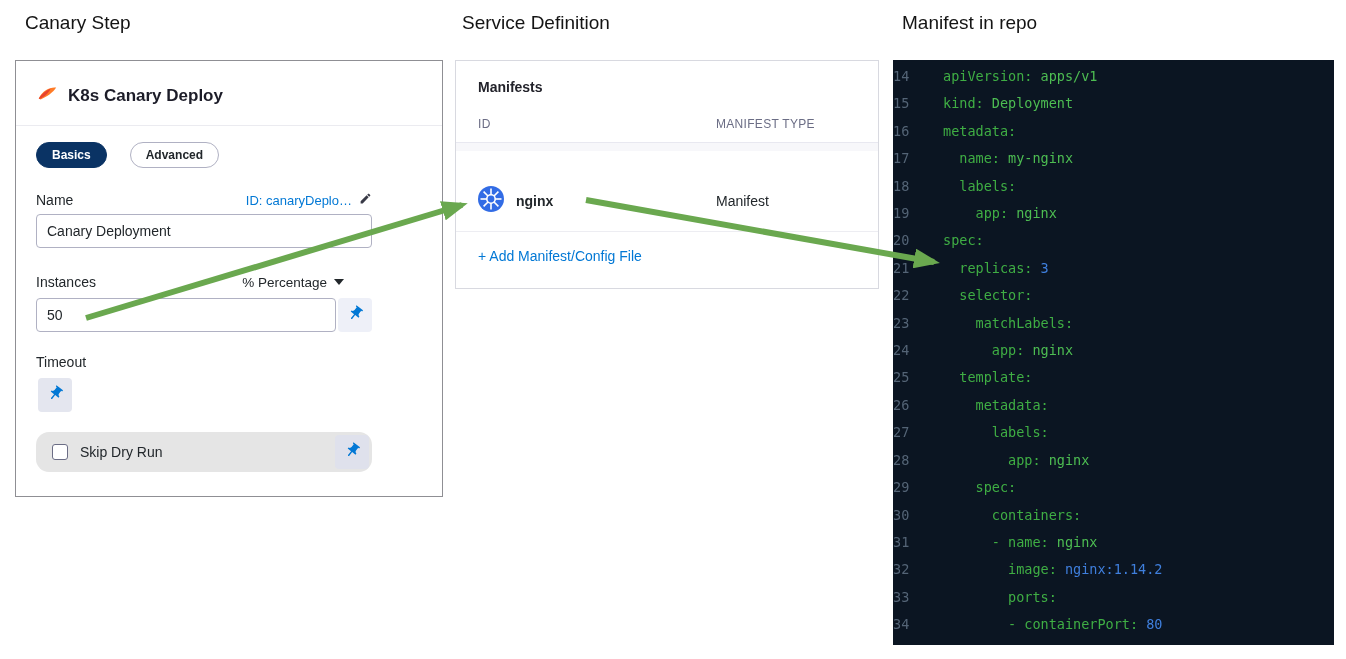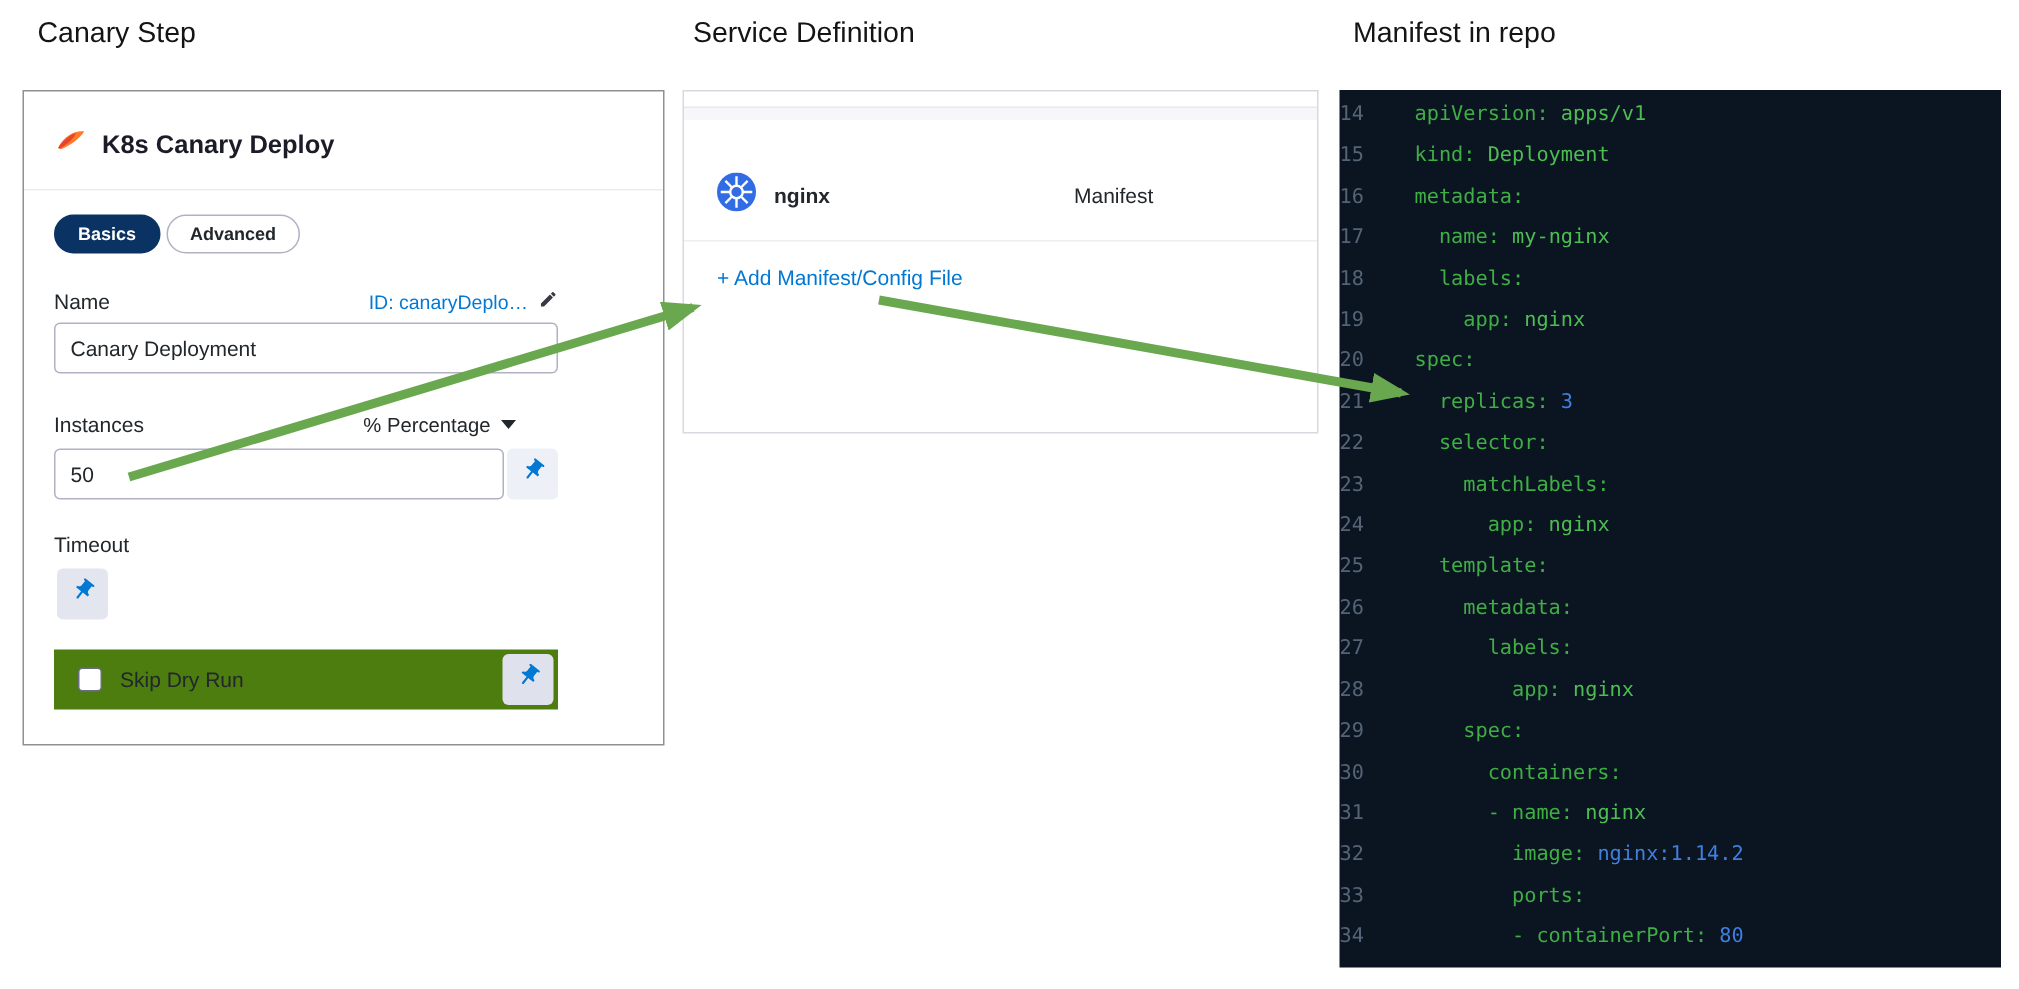--- a/index.html
+++ b/index.html
@@ -25,21 +25,21 @@
     width:428px; height:437px;
     background:#fff; border:1px solid #8f8f94;
   }
   .canary-header {
     display:flex; align-items:center; gap:10px;
     padding:22px 20px 16px 20px;
     border-bottom:1px solid #ebebf0;
   }
   .canary-title { font-size:17px; font-weight:bold; color:#1c1c28; }
 
-  .tabs { display:flex; gap:4px; padding:16px 20px 0 20px; }
+  .tabs { display:flex; gap:23px; padding:16px 20px 0 20px; }
   .tab {
     font-size:12px; font-weight:bold;
     padding:5px 15px; border-radius:13px; cursor:pointer;
   }
   .tab.active   { background:#0a3364; color:#fff; border:1px solid #0a3364; }
   .tab.inactive { background:#fff; color:#22272b; border:1px solid #b0b1c3; }
 
   .form { padding:0 20px; }
   .label-row {
     display:flex; justify-content:space-between; 
@@ -72,22 +72,23 @@
 
   .unit-select { display:flex; align-items:center; gap:7px; font-size:13.5px; color:#22272b; cursor:pointer; }
   .caret-down {
     width:0; height:0;
     border-left:5px solid transparent; border-right:5px solid transparent;
     border-top:6px solid #22272b;
   }
 
   .skip-row {
     width:336px; height:40px; margin-top:20px;
-    background:#4d7c0f; display:flex; align-items:center;
+    background:#e5e5e5; display:flex; align-items:center;
     padding:0 3px 0 16px;
+    border-radius:13px;
   }
   .checkbox {
     width:16px; height:16px; flex:none;
     border:1.5px solid #6b6d85; border-radius:3px; background:#fff; cursor:pointer;
   }
   .skip-label { margin-left:12px; font-size:14px; color:#22272b; flex:1; }
 
   
   .panel-mid {
     position:absolute; left:455px; top:60px;
@@ -205,20 +206,25 @@
             <path d="M16 9V4h1c.55 0 1-.45 1-1s-.45-1-1-1H7c-.55 0-1 .45-1 1s.45 1 1 1h1v5c0 1.66-1.34 3-3 3v2h5.97v7l1 1 1-1v-7H19v-2c-1.66 0-3-1.34-3-3z" fill="#0278d5"></path>
           </svg>
         </span>
       </span>
     </div>
 
   </div>
 </div>
 
 <div class="panel-mid">
+  <div class="manifests-title">Manifests</div>
+  <div class="cols">
+    <span class="col-id">ID</span>
+    <span class="col-type">MANIFEST TYPE</span>
+  </div>
   <div class="mid-divider"></div>
   <div class="gray-band"></div>
 
   <div class="manifest-row">
     <span>
       <svg width="26" height="26" viewBox="0 0 26 26">
         <circle cx="13" cy="13" r="13" fill="#326ce5"></circle>
         <circle cx="13" cy="13" r="4.2" fill="none" stroke="#ffffff" stroke-width="1.6"></circle>
         <g stroke="#ffffff" stroke-width="1.6">
           <line x1="13" y1="2.5" x2="13" y2="8.8"></line>

